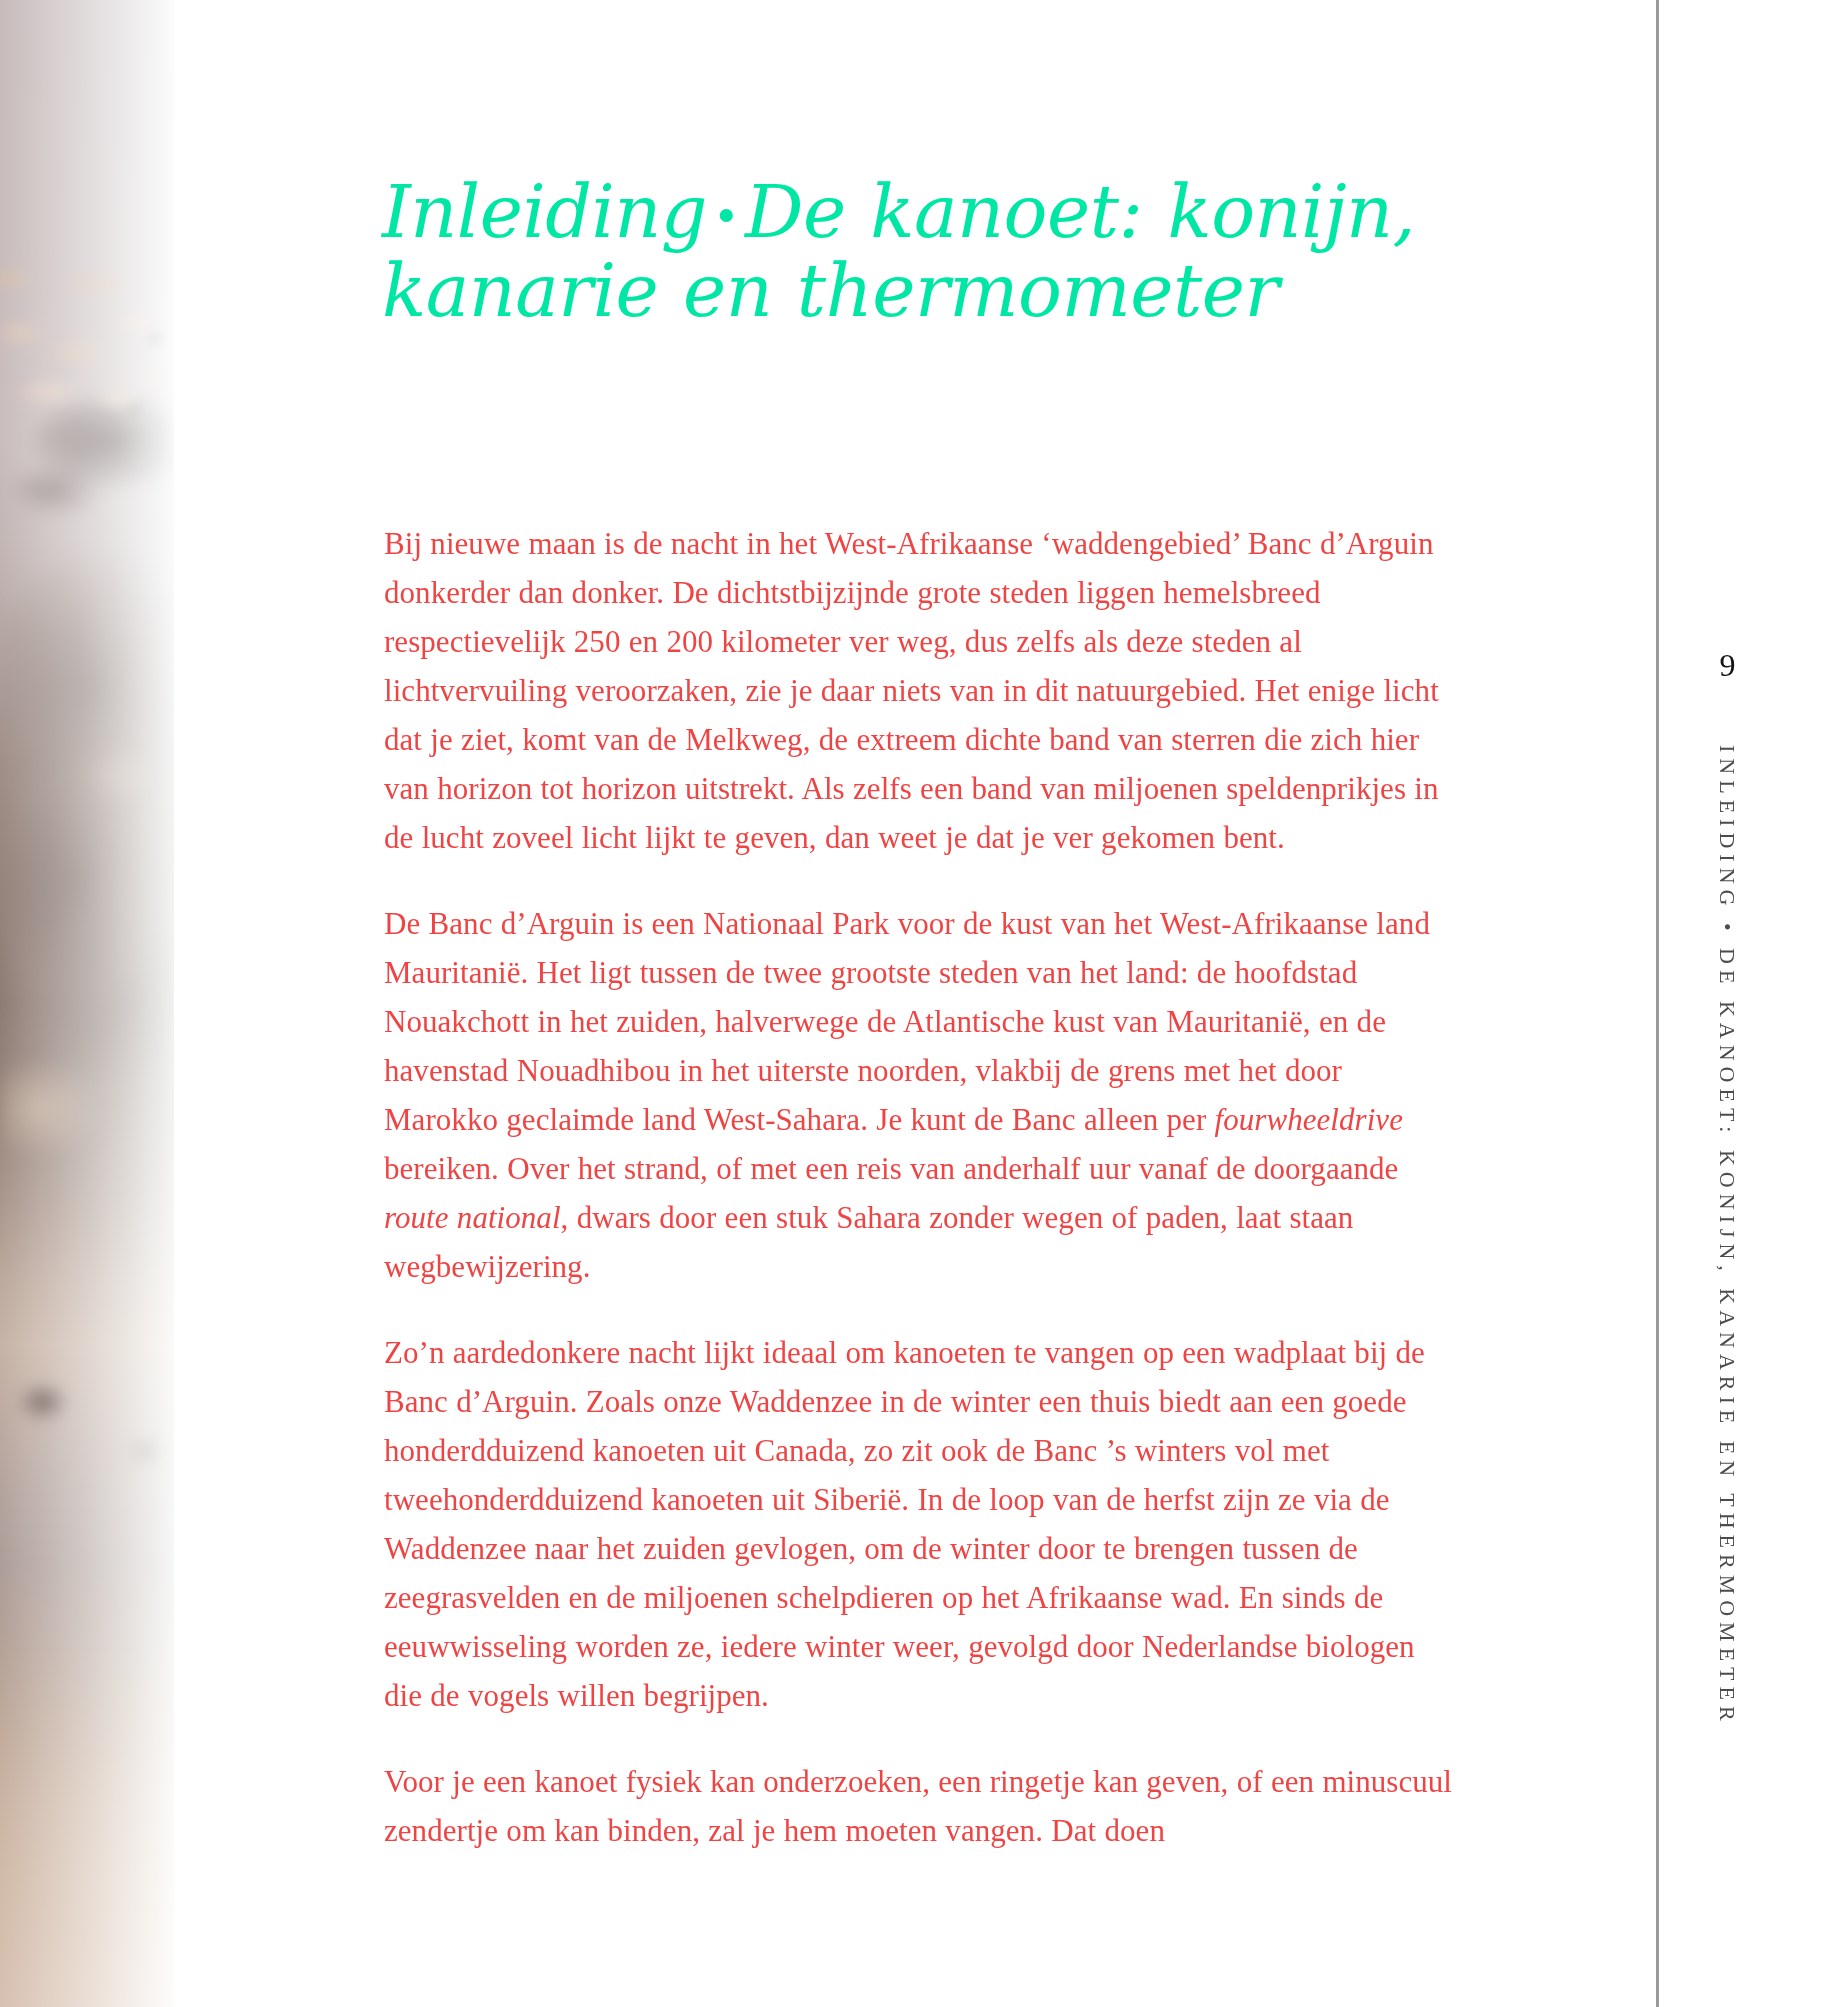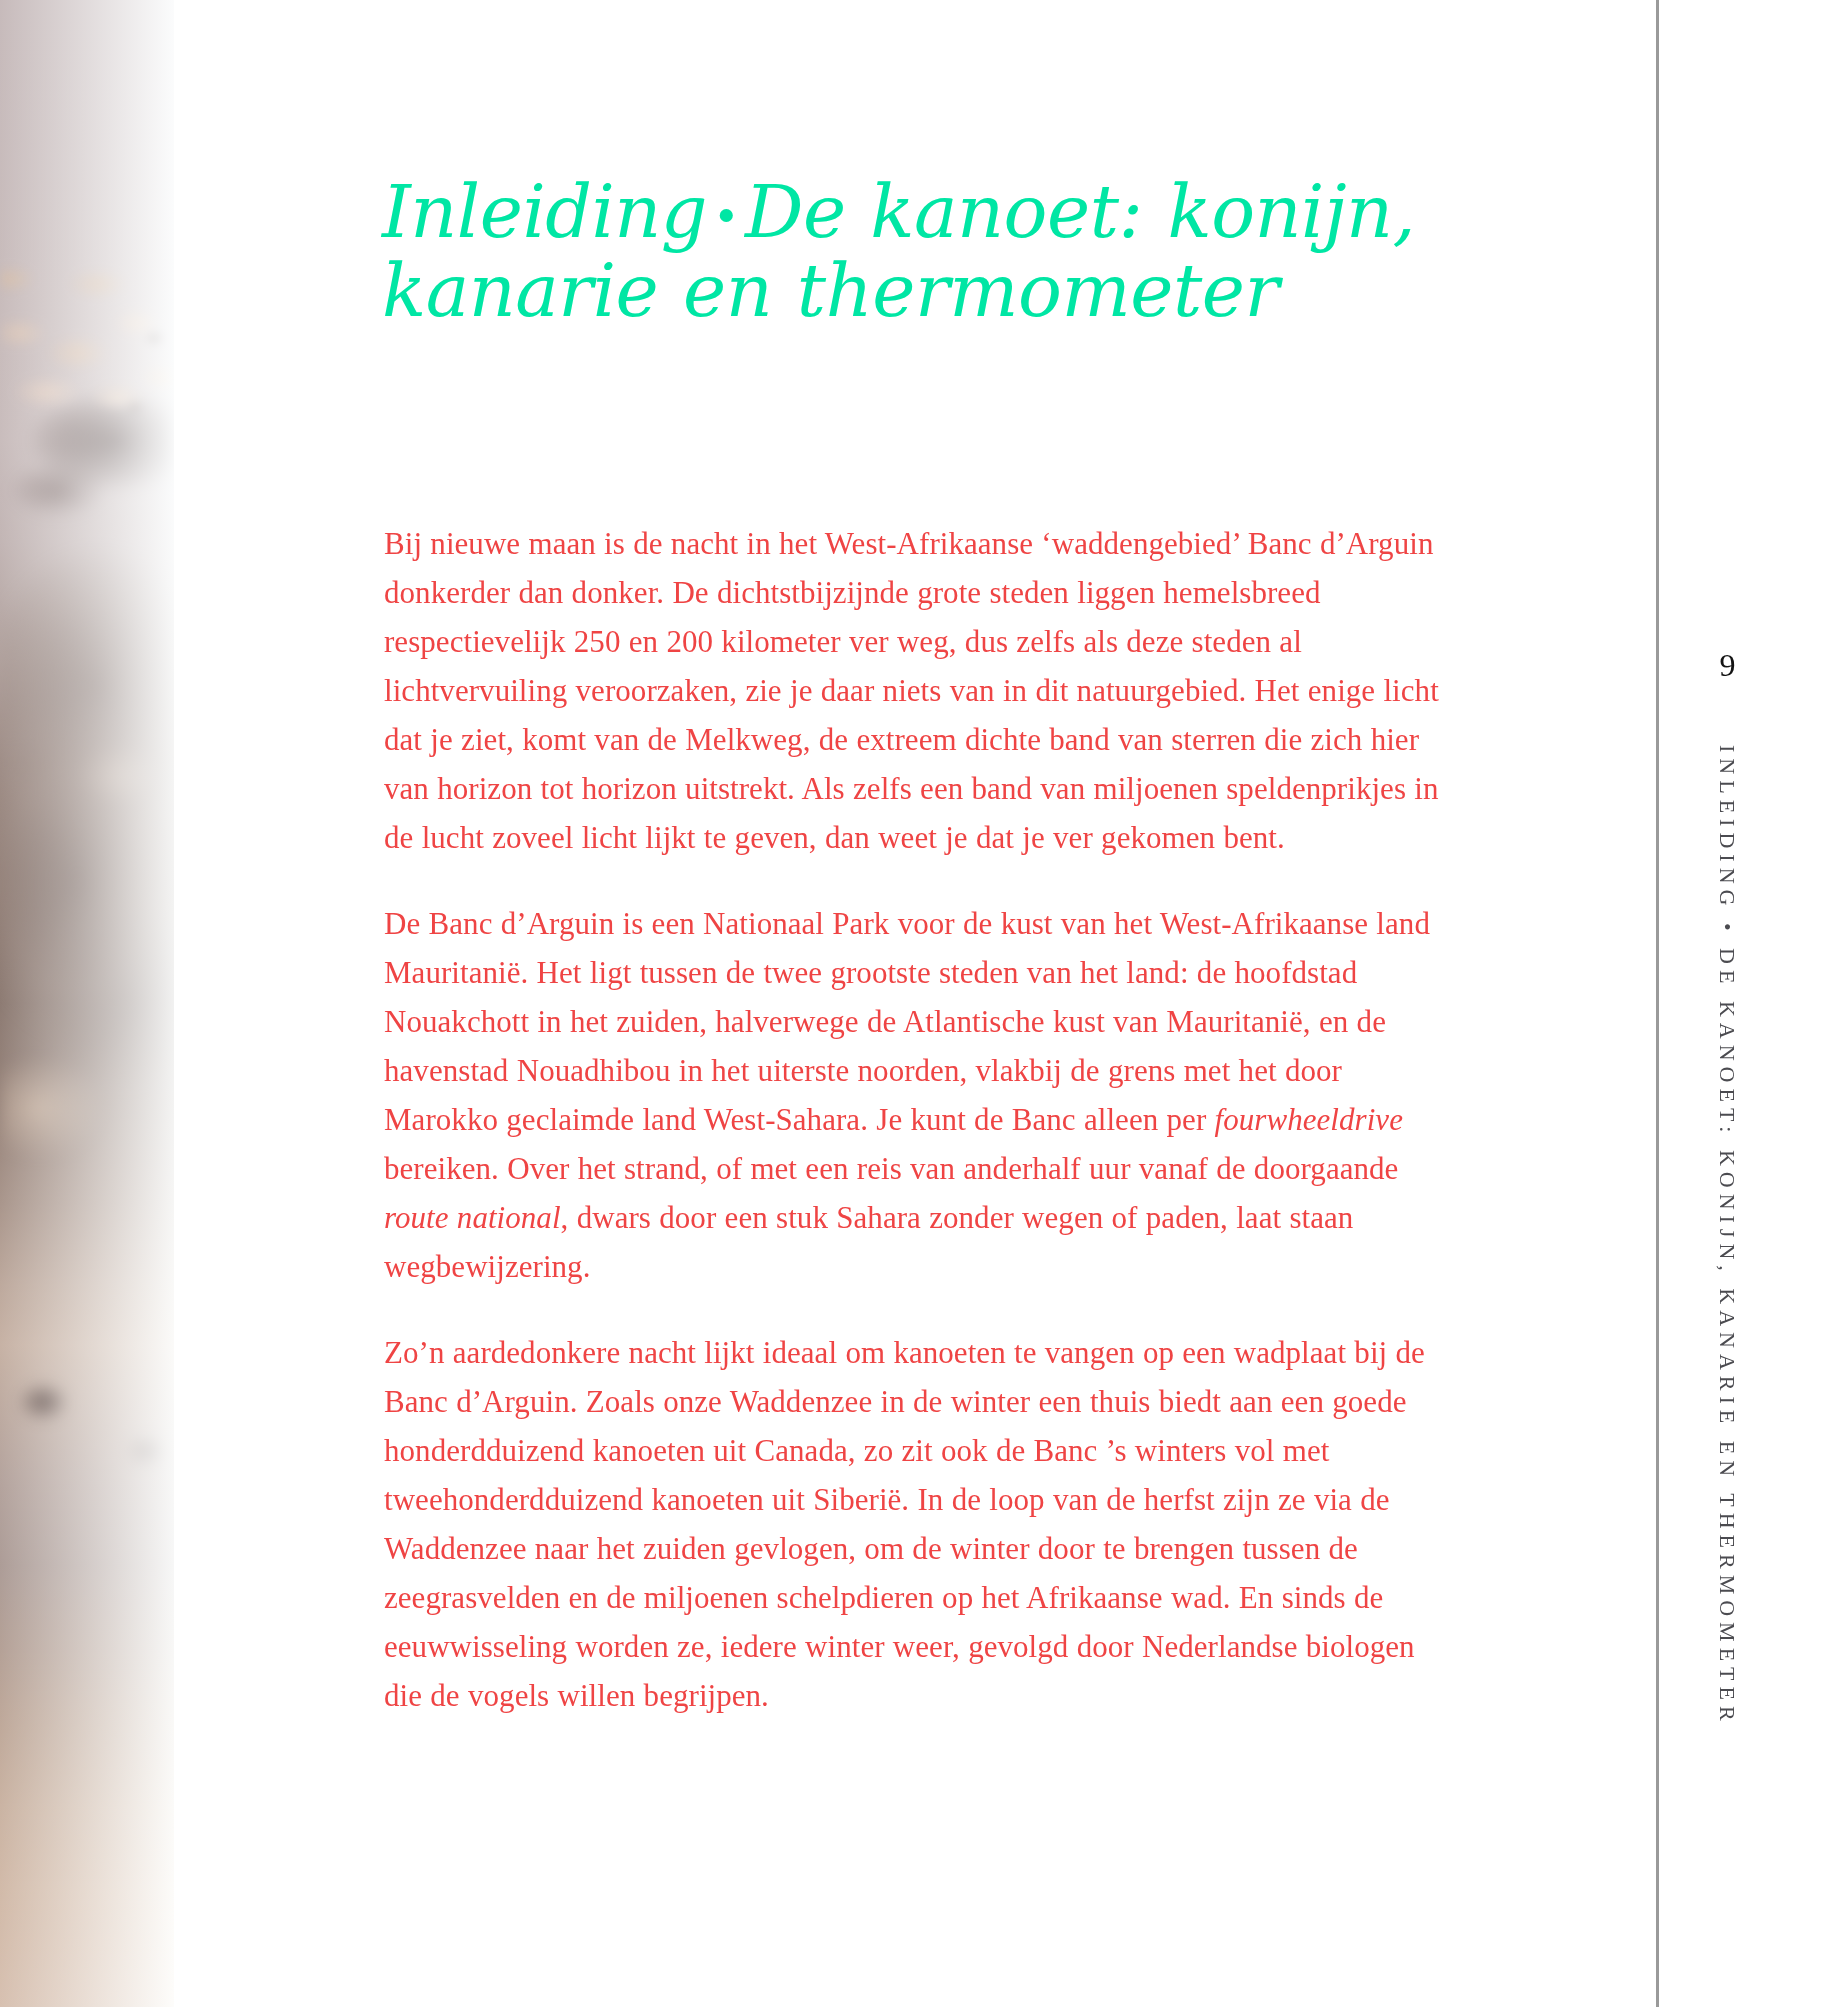--- a/index.html
+++ b/index.html
@@ -210,20 +210,21 @@
   <div class="content">
 
     <h1 class="chapter-title">
       <span>Inleiding</span><span class="bullet">•</span><span>De kanoet: konijn, kanarie en thermometer</span>
     </h1>
 
     <div class="body-copy">
       <p><span>Bij nieuwe maan is de nacht in het West-Afrikaanse ‘waddengebied’ Banc d’Arguin donkerder dan donker. De dichtstbijzijnde grote steden liggen hemelsbreed respectievelijk 250 en 200 kilometer ver weg, dus zelfs als deze steden al lichtvervuiling veroorzaken, zie je daar niets van in dit natuurgebied. Het enige licht dat je ziet, komt van de Melkweg, de extreem dichte band van sterren die zich hier van horizon tot horizon uitstrekt. Als zelfs een band van miljoenen speldenprikjes in de lucht zoveel licht lijkt te geven, dan weet je dat je ver gekomen bent.</span></p>
       <p><span>De Banc d’Arguin is een Nationaal Park voor de kust van het West-Afrikaanse land Mauritanië. Het ligt tussen de twee grootste steden van het land: de hoofdstad Nouakchott in het zuiden, halverwege de Atlantische kust van Mauritanië, en de havenstad Nouadhibou in het uiterste noorden, vlakbij de grens met het door Marokko geclaimde land West-Sahara. Je kunt de Banc alleen per </span><em>fourwheeldrive</em><span> bereiken. Over het strand, of met een reis van anderhalf uur vanaf de doorgaande </span><em>route national</em><span>, dwars door een stuk Sahara zonder wegen of paden, laat staan wegbewijzering.</span></p>
       <p><span>Zo’n aardedonkere nacht lijkt ideaal om kanoeten te vangen op een wadplaat bij de Banc d’Arguin. Zoals onze Waddenzee in de winter een thuis biedt aan een goede honderdduizend kanoeten uit Canada, zo zit ook de Banc ’s winters vol met tweehonderdduizend kanoeten uit Siberië. In de loop van de herfst zijn ze via de Waddenzee naar het zuiden gevlogen, om de winter door te brengen tussen de zeegrasvelden en de miljoenen schelpdieren op het Afrikaanse wad. En sinds de eeuwwisseling worden ze, iedere winter weer, gevolgd door Nederlandse biologen die de vogels willen begrijpen.</span></p>
+      <p><span>Voor je een kanoet fysiek kan onderzoeken, een ringetje kan geven, of een minuscuul zendertje om kan binden, zal je hem moeten vangen. Dat doen</span></p>
     </div>
 
   </div>
 
   <div class="margin-rule"></div>
 
   <div class="folio">9</div>
 
   <div class="running-head">
     <span>INLEIDING • DE KANOET: KONIJN, KANARIE EN THERMOMETER</span>

